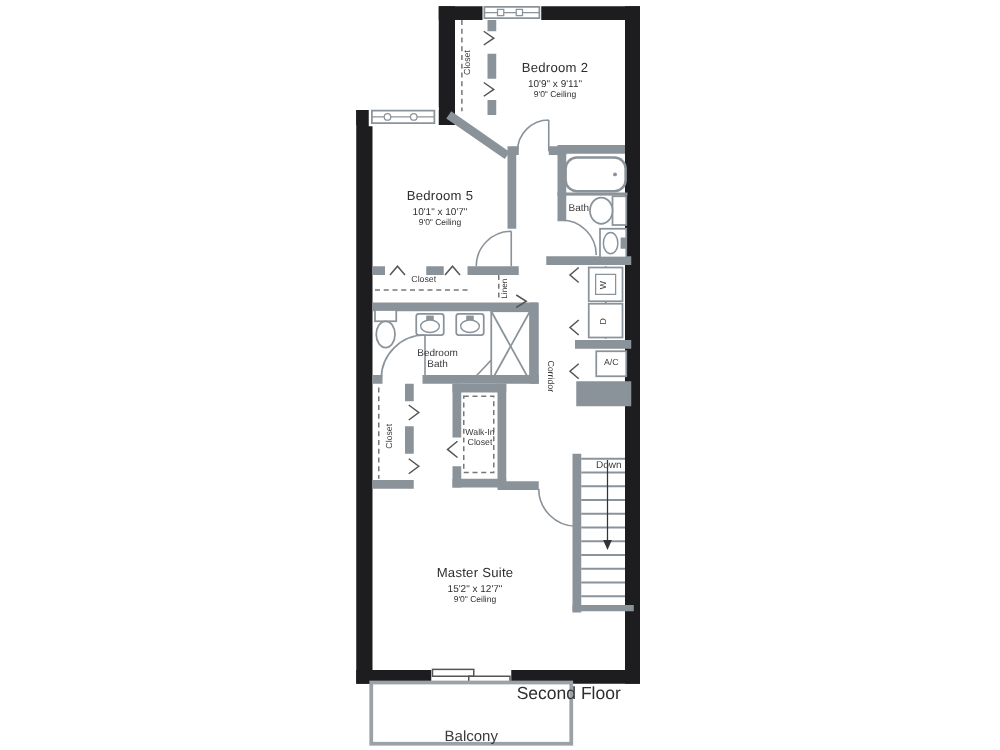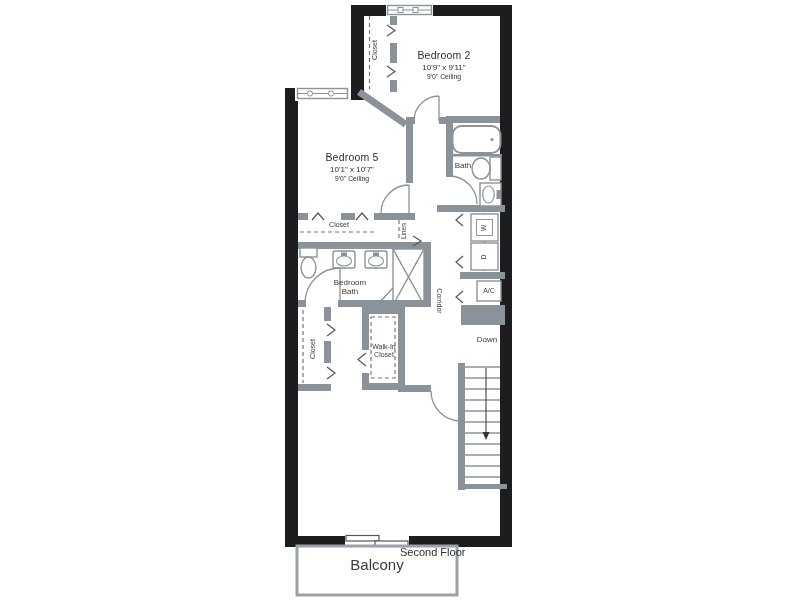--- a/index.html
+++ b/index.html
@@ -11,22 +11,22 @@
   .lbl.vert-ccw{transform:translate(-50%,-50%) rotate(-90deg);}
   .lbl.vert-cw{transform:translate(-50%,-50%) rotate(90deg);}
   .room-label{position:absolute;transform:translate(-50%,-50%);text-align:center;line-height:1.2;}
   .rname{font-size:10.5px;letter-spacing:.2px;color:#2e2e2e;}
   .rdims{font-size:8px;color:#2e2e2e;margin-top:1px;}
   .rceil{font-size:6.8px;color:#2e2e2e;margin-top:1px;}
   .small{font-size:8px;}
   .tiny{font-size:7px;}
   .micro{font-size:6.5px;}
   .wrap2{white-space:normal;width:42px;}
-  .floor-tag{position:absolute;left:400px;top:546px;width:110px;text-align:left;
-             font-size:11px;color:#2e2e2e;}
+  .floor-tag{position:absolute;left:400px;top:546px;width:110px;text-align:center;
+             font-size:14px;color:#2e2e2e;}
 </style>
 </head>
 <body>
 
 <div class="plan-wrap">
 
 <svg width="800" height="600" viewBox="0 0 800 600">
 
   <g fill="#1d1d1f">
     <rect x="351" y="5" width="161" height="11"></rect>
@@ -189,29 +189,34 @@
   <div class="room-label" style="left:444px;top:65px">
     <div class="rname">Bedroom 2</div>
     <div class="rdims">10'9" x 9'11"</div>
     <div class="rceil">9'0" Ceiling</div>
   </div>
   <div class="room-label" style="left:352px;top:167px">
     <div class="rname">Bedroom 5</div>
     <div class="rdims">10'1" x 10'7"</div>
     <div class="rceil">9'0" Ceiling</div>
   </div>
+  <div class="room-label" style="left:380px;top:469px">
+    <div class="rname">Master Suite</div>
+    <div class="rdims">15'2" x 12'7"</div>
+    <div class="rceil">9'0" Ceiling</div>
+  </div>
 
   <div class="lbl small" style="left:463px;top:166px">Bath</div>
   <div class="lbl small wrap2" style="left:350px;top:287px">Bedroom Bath</div>
   <div class="lbl tiny wrap2" style="left:384px;top:351px">Walk-In Closet</div>
   <div class="lbl tiny" style="left:339px;top:225px">Closet</div>
   <div class="lbl tiny vert-ccw" style="left:375px;top:50px">Closet</div>
   <div class="lbl tiny vert-ccw" style="left:313px;top:349px">Closet</div>
   <div class="lbl micro vert-ccw" style="left:404px;top:231px">Linen</div>
   <div class="lbl tiny vert-cw" style="left:439px;top:301px">Corridor</div>
-  <div class="lbl small" style="left:487px;top:340px">Down</div>
-  <div class="lbl" style="left:377px;top:565px;font-size:15px">Balcony</div>
+  <div class="lbl small" style="left:487px;top:372px">Down</div>
+  <div class="lbl" style="left:377px;top:590px;font-size:12px">Balcony</div>
   <div class="lbl tiny vert-ccw" style="left:484px;top:227.5px">W</div>
   <div class="lbl tiny vert-ccw" style="left:484px;top:256.5px">D</div>
   <div class="lbl tiny" style="left:489px;top:291px">A/C</div>
   <div class="floor-tag">Second Floor</div>
 
 </div>
 
 </body></html>

